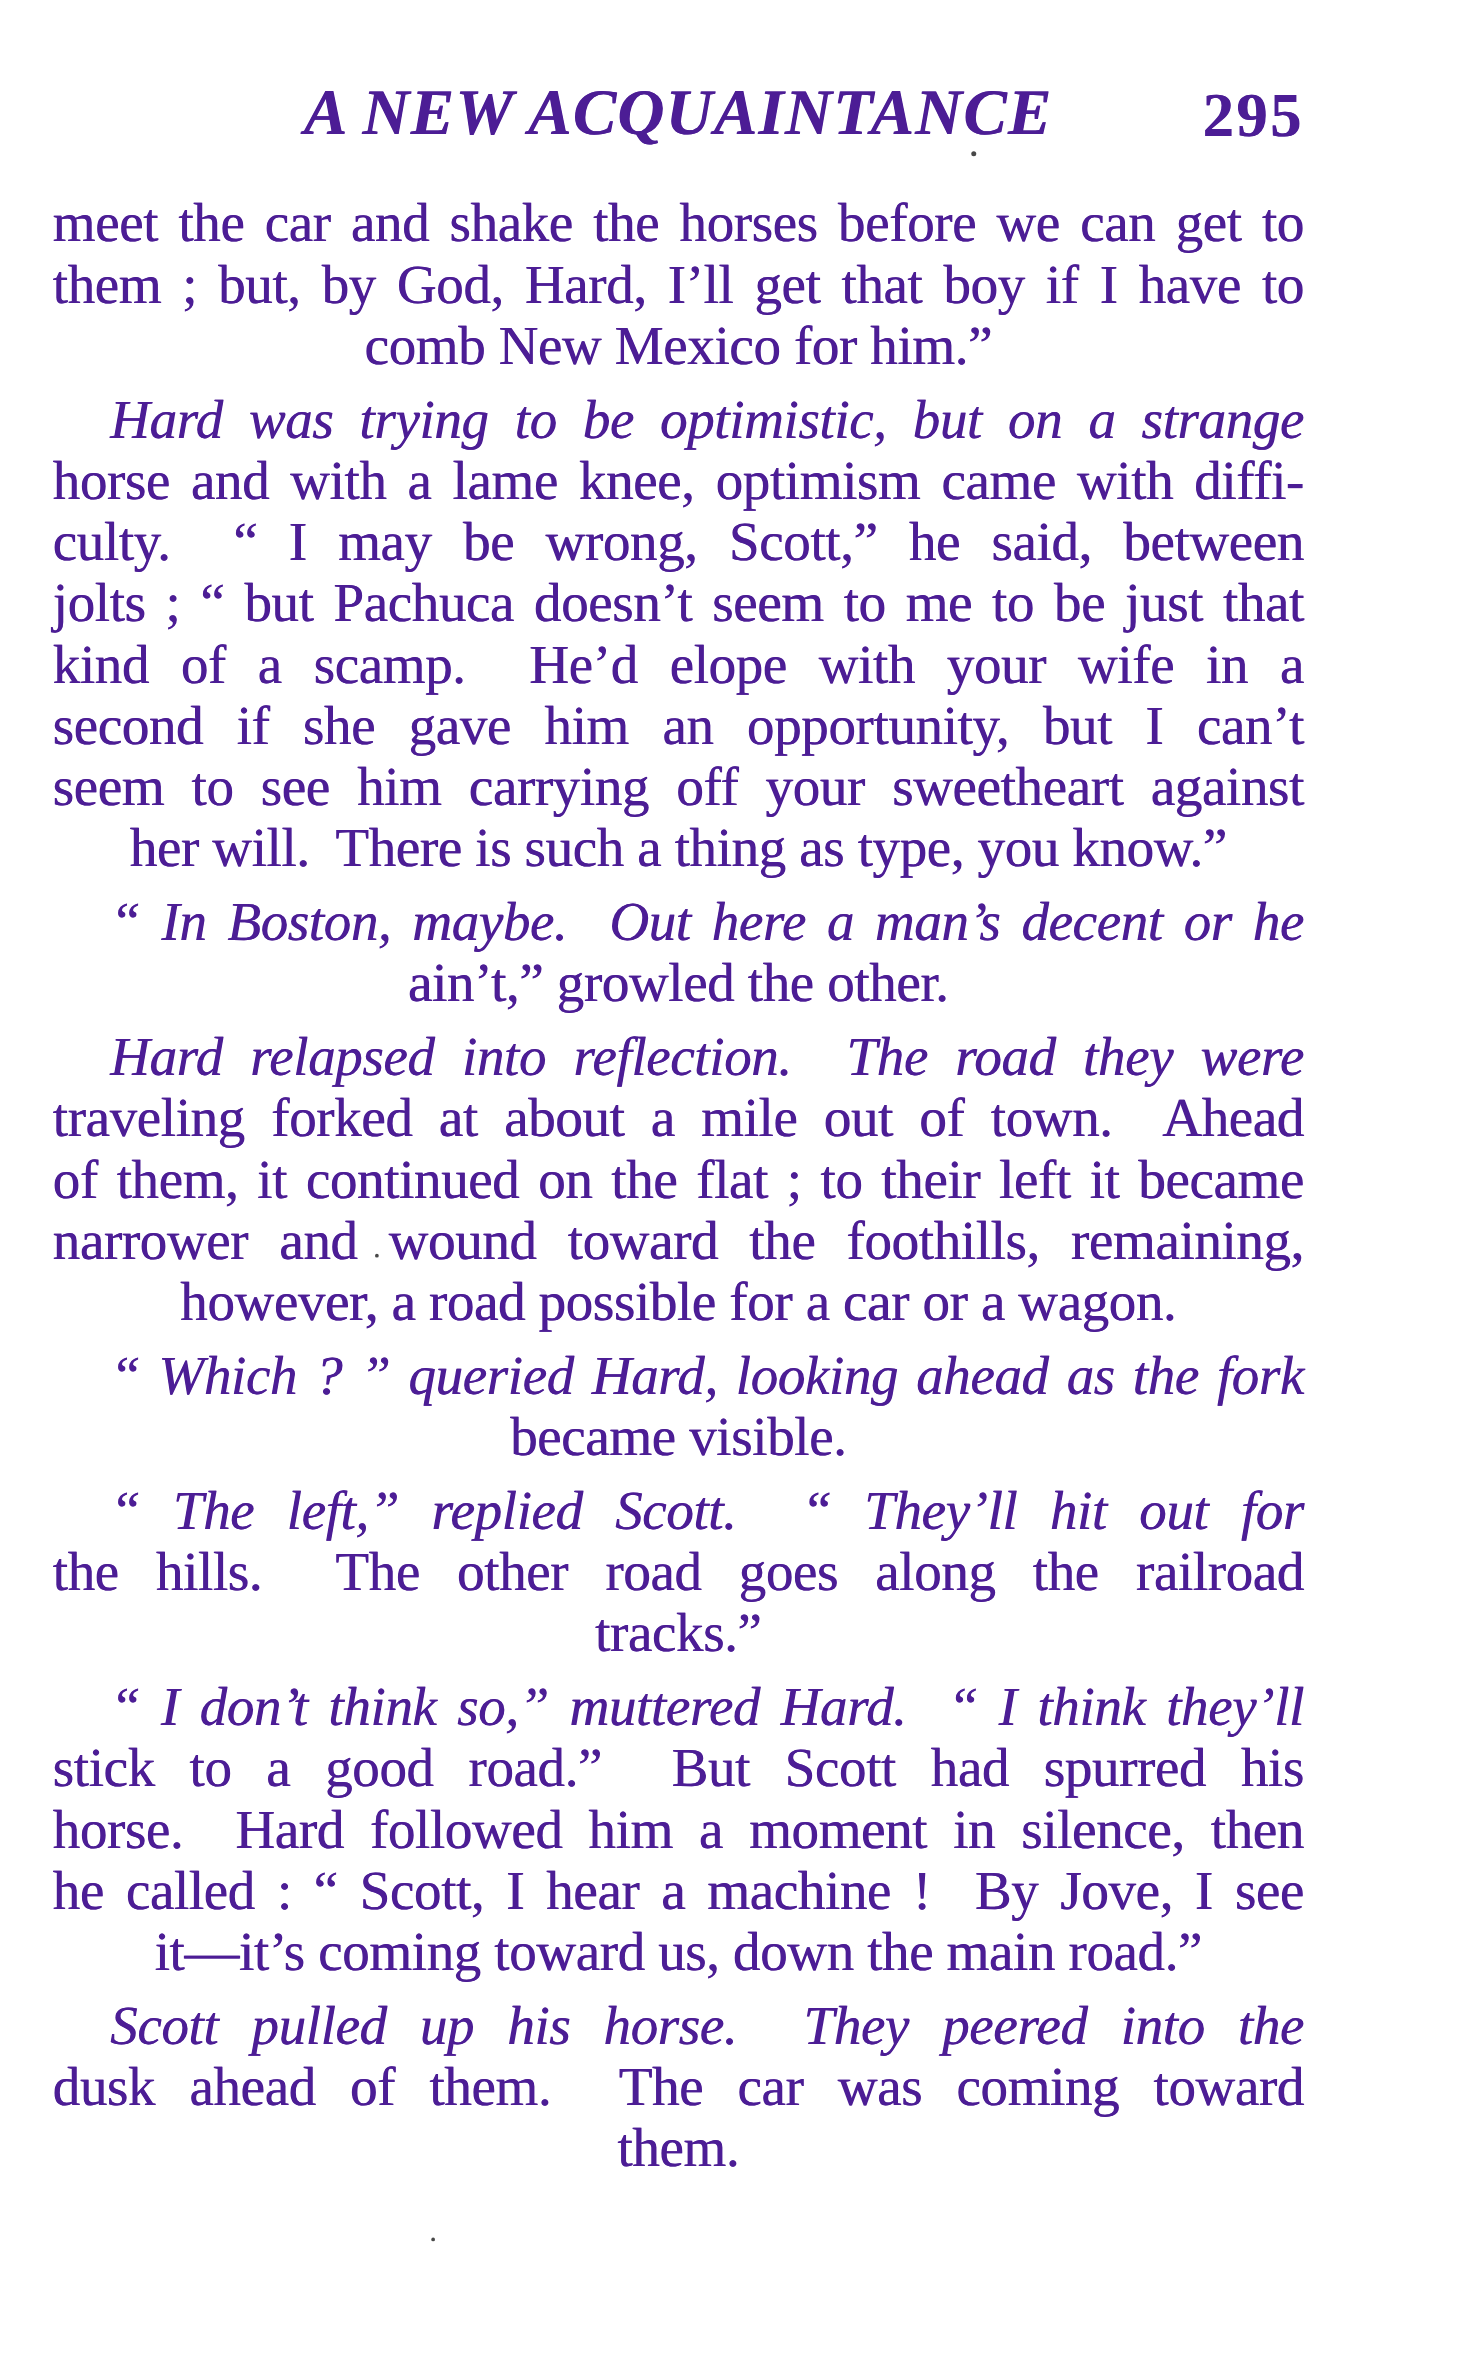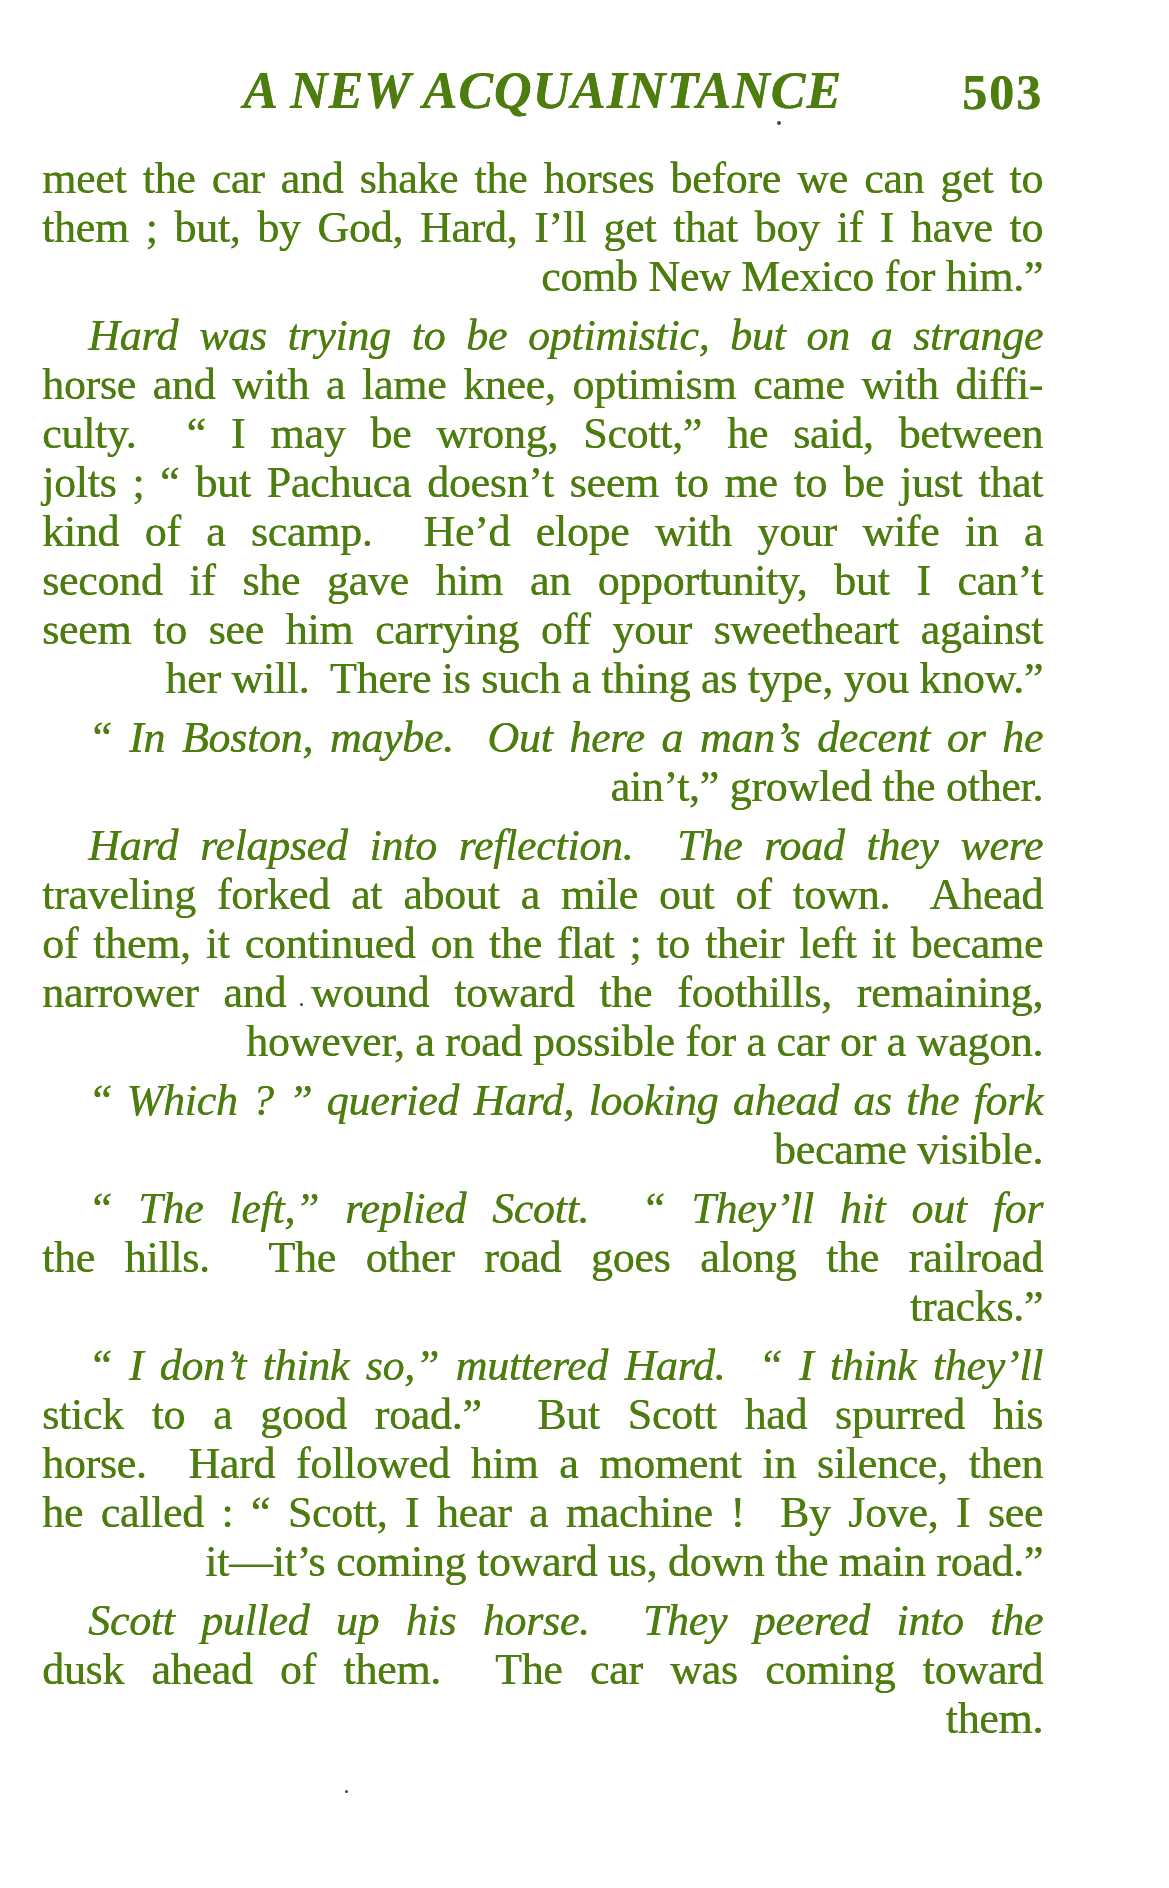--- a/index.html
+++ b/index.html
@@ -5,21 +5,21 @@
   html, body {
     margin: 0;
     padding: 0;
     background: #ffffff;
   }
   .page {
     position: relative;
     width: 1169px;
     height: 1888px;
     background: #ffffff;
-    color: #4d7c0f;
+    color: #4c1d95;
     overflow: hidden;
     font-family: "Liberation Serif", "DejaVu Serif", serif;
   }
   .header {
     position: absolute;
     left: 42px;
     top: 59px;
     width: 1001px;
     height: 64px;
   }
@@ -52,21 +52,21 @@
     left: 42px;
     top: 154px;
     width: 1001px;
     font-size: 44px;
     line-height: 49px;
     letter-spacing: -0.3px;
     text-shadow: 0.45px 0 0 currentColor;
     white-space: pre-wrap;
   }
   .line {
-    text-align: right;
+    text-align: center;
   }
   .line.just {
     text-align: justify;
     text-align-last: justify;
   }
   .line.indent {
     padding-left: 46px;
     margin-top: 10px;
     font-style: italic;
   }
@@ -76,19 +76,19 @@
     border-radius: 50%;
     opacity: 0.8;
   }
 </style>
 </head>
 <body>
 
 <div class="page">
   <div class="header">
     <div class="title">A NEW ACQUAINTANCE</div>
-    <div class="pageno">503</div>
+    <div class="pageno">295</div>
   </div>
   <div class="body" id="body-text"><div class="line just">meet the car and shake the horses before we can get to</div><div class="line just">them ; but, by God, Hard, I’ll get that boy if I have to</div><div class="line">comb New Mexico for him.”</div><div class="line indent just">Hard was trying to be optimistic, but on a strange</div><div class="line just">horse and with a lame knee, optimism came with diffi-</div><div class="line just">culty.  “ I may be wrong, Scott,” he said, between</div><div class="line just">jolts ; “ but Pachuca doesn’t seem to me to be just that</div><div class="line just">kind of a scamp.  He’d elope with your wife in a</div><div class="line just">second if she gave him an opportunity, but I can’t</div><div class="line just">seem to see him carrying off your sweetheart against</div><div class="line">her will.  There is such a thing as type, you know.”</div><div class="line indent just">“ In Boston, maybe.  Out here a man’s decent or he</div><div class="line">ain’t,” growled the other.</div><div class="line indent just">Hard relapsed into reflection.  The road they were</div><div class="line just">traveling forked at about a mile out of town.  Ahead</div><div class="line just">of them, it continued on the flat ; to their left it became</div><div class="line just">narrower and wound toward the foothills, remaining,</div><div class="line">however, a road possible for a car or a wagon.</div><div class="line indent just">“ Which ? ” queried Hard, looking ahead as the fork</div><div class="line">became visible.</div><div class="line indent just">“ The left,” replied Scott.  “ They’ll hit out for</div><div class="line just">the hills.  The other road goes along the railroad</div><div class="line">tracks.”</div><div class="line indent just">“ I don’t think so,” muttered Hard.  “ I think they’ll</div><div class="line just">stick to a good road.”  But Scott had spurred his</div><div class="line just">horse.  Hard followed him a moment in silence, then</div><div class="line just">he called : “ Scott, I hear a machine !  By Jove, I see</div><div class="line">it—it’s coming toward us, down the main road.”</div><div class="line indent just">Scott pulled up his horse.  They peered into the</div><div class="line just">dusk ahead of them.  The car was coming toward</div><div class="line">them.</div></div>
 <div class="dot" style="left: 777px; top: 121px; width: 4px; height: 4px;"></div>
     <div class="dot" style="left: 300px; top: 1003px; width: 3px; height: 3px;"></div>
     <div class="dot" style="left: 345px; top: 1790px; width: 3px; height: 3px;"></div>
   </div>
 
 </body></html>

